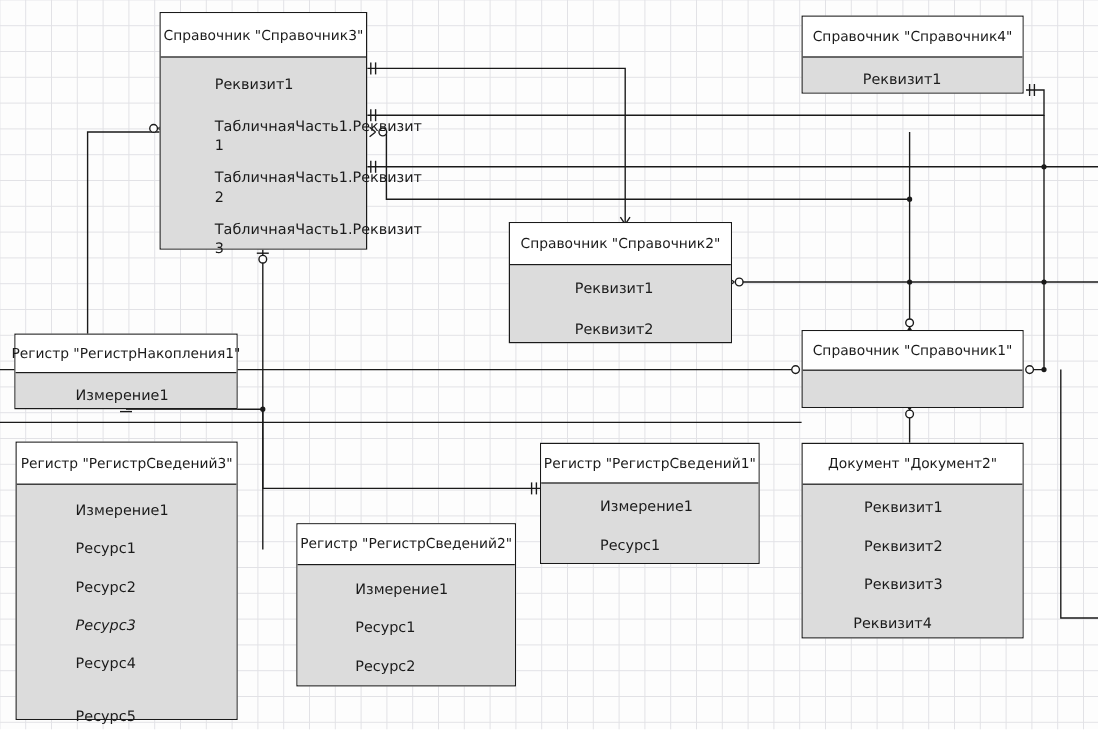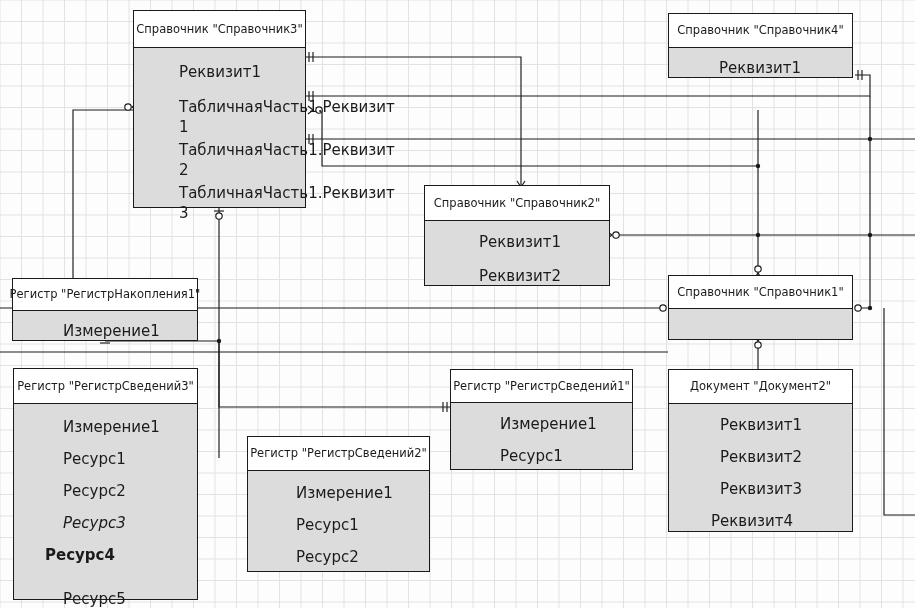--- a/index.html
+++ b/index.html
@@ -51,21 +51,21 @@
   .entity-body {
     box-sizing: border-box;
     width: 100%;
     background: #dcdcdc;
     border-top: 1px solid #1a1a1a;
     position: relative;
   }
   .attr {
     position: absolute;
     box-sizing: border-box;
-    font-size: 15px;
+    font-size: 12px;
     color: #1b1b1b;
     line-height: 1.35;
     white-space: pre-line;
   }
 </style>
 </head>
 <body>
 
 <div id="canvas">
 
@@ -199,21 +199,21 @@
     </div>
   </div>
 
   <div class="entity" id="ent-5" style="left: 13px; top: 368px; width: 185px; height: 232px;">
     <div class="entity-title" style="height: 34px;">Регистр "РегистрСведений3"</div>
     <div class="entity-body" style="height: 196px;">
       <div class="attr" style="left: 49px; top: 13px; width: 132px;">Измерение1</div>
       <div class="attr" style="left: 49px; top: 45px; width: 132px;">Ресурс1</div>
       <div class="attr" style="left: 49px; top: 77px; width: 132px;">Ресурс2</div>
       <div class="attr" style="left: 49px; top: 109px; width: 132px; font-style: italic;">Ресурс3</div>
-      <div class="attr" style="left: 31px; top: 141px; width: 132px; font-weight: bold;">Ресурс4</div>
+      <div class="attr" style="left: 49px; top: 141px; width: 132px;">Ресурс4</div>
       <div class="attr" style="left: 49px; top: 185px; width: 132px;">Ресурс5</div>
     </div>
   </div>
 
   <div class="entity" id="ent-6" style="left: 247px; top: 436px; width: 183px; height: 136px;">
     <div class="entity-title" style="height: 33px;">Регистр "РегистрСведений2"</div>
     <div class="entity-body" style="height: 101px;">
       <div class="attr" style="left: 48px; top: 12px; width: 131px;">Измерение1</div>
       <div class="attr" style="left: 48px; top: 44px; width: 131px;">Ресурс1</div>
       <div class="attr" style="left: 48px; top: 76px; width: 131px;">Ресурс2</div>

